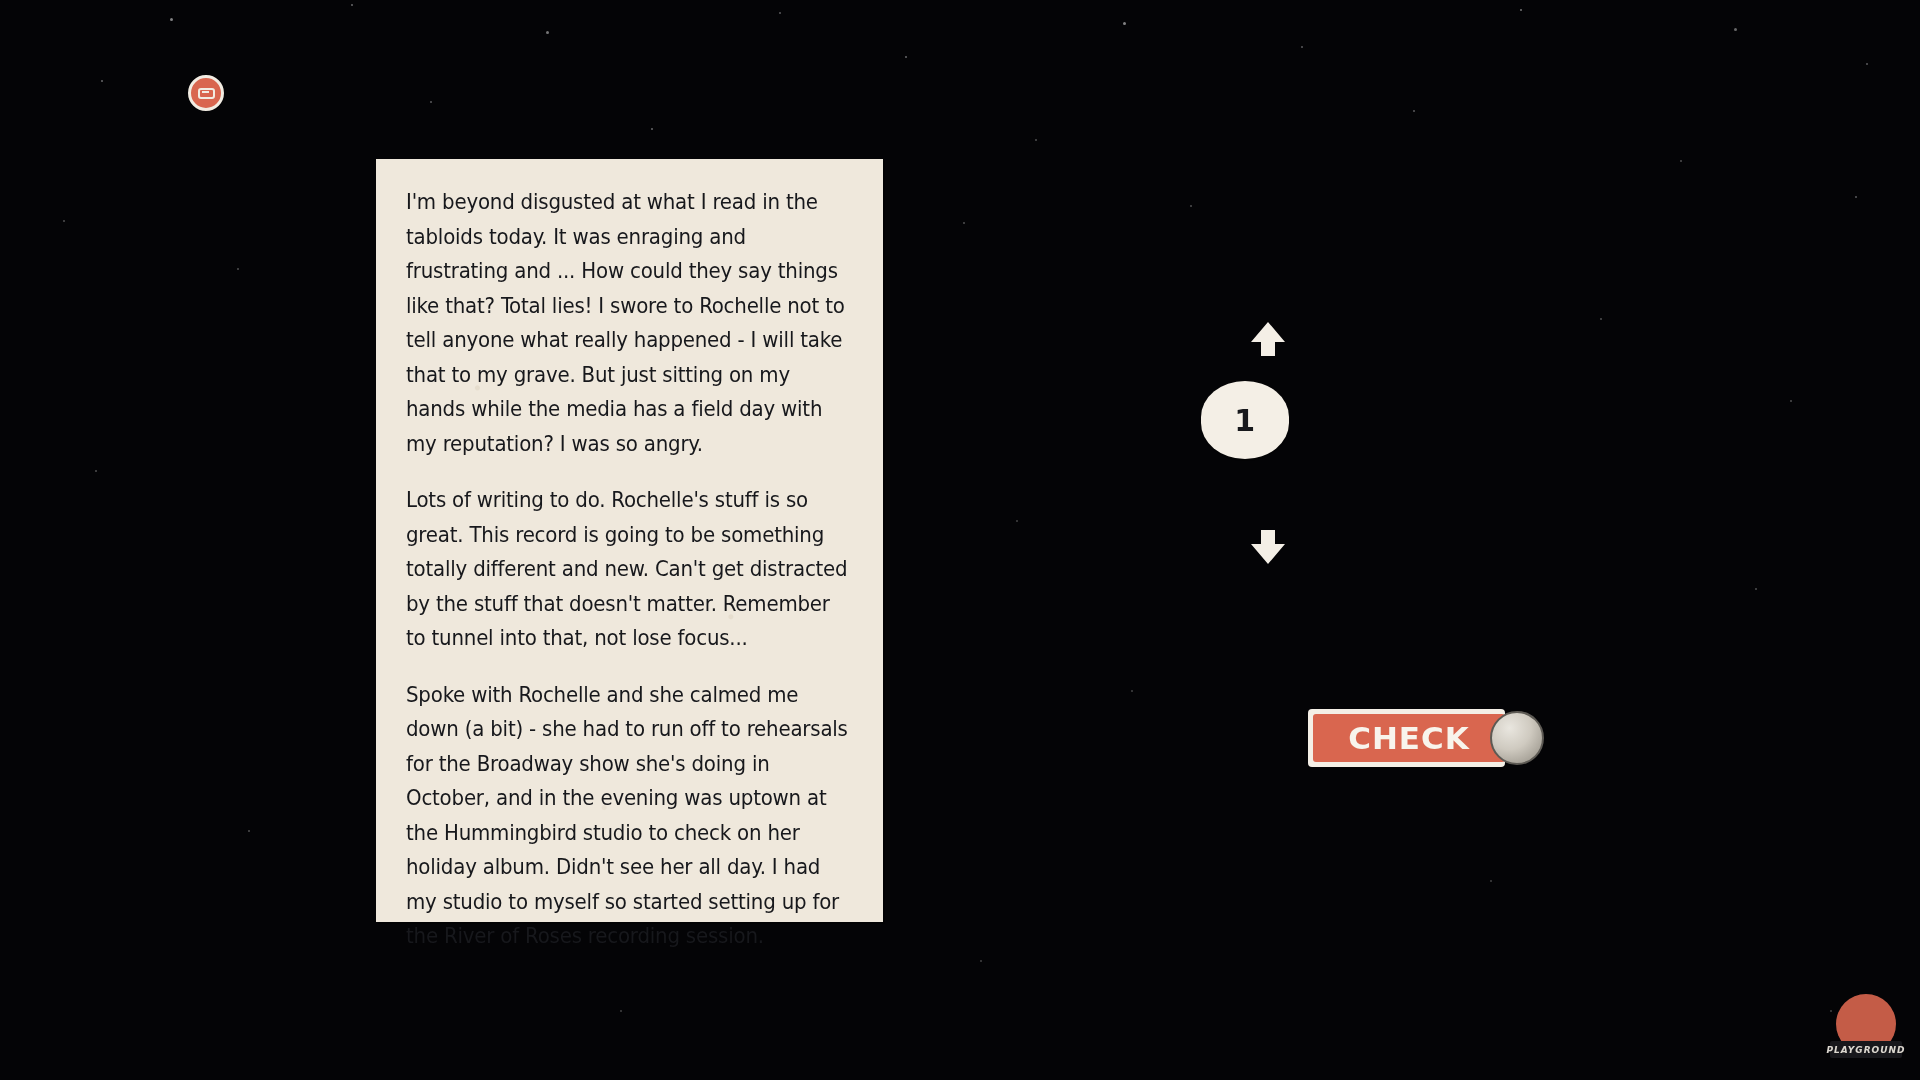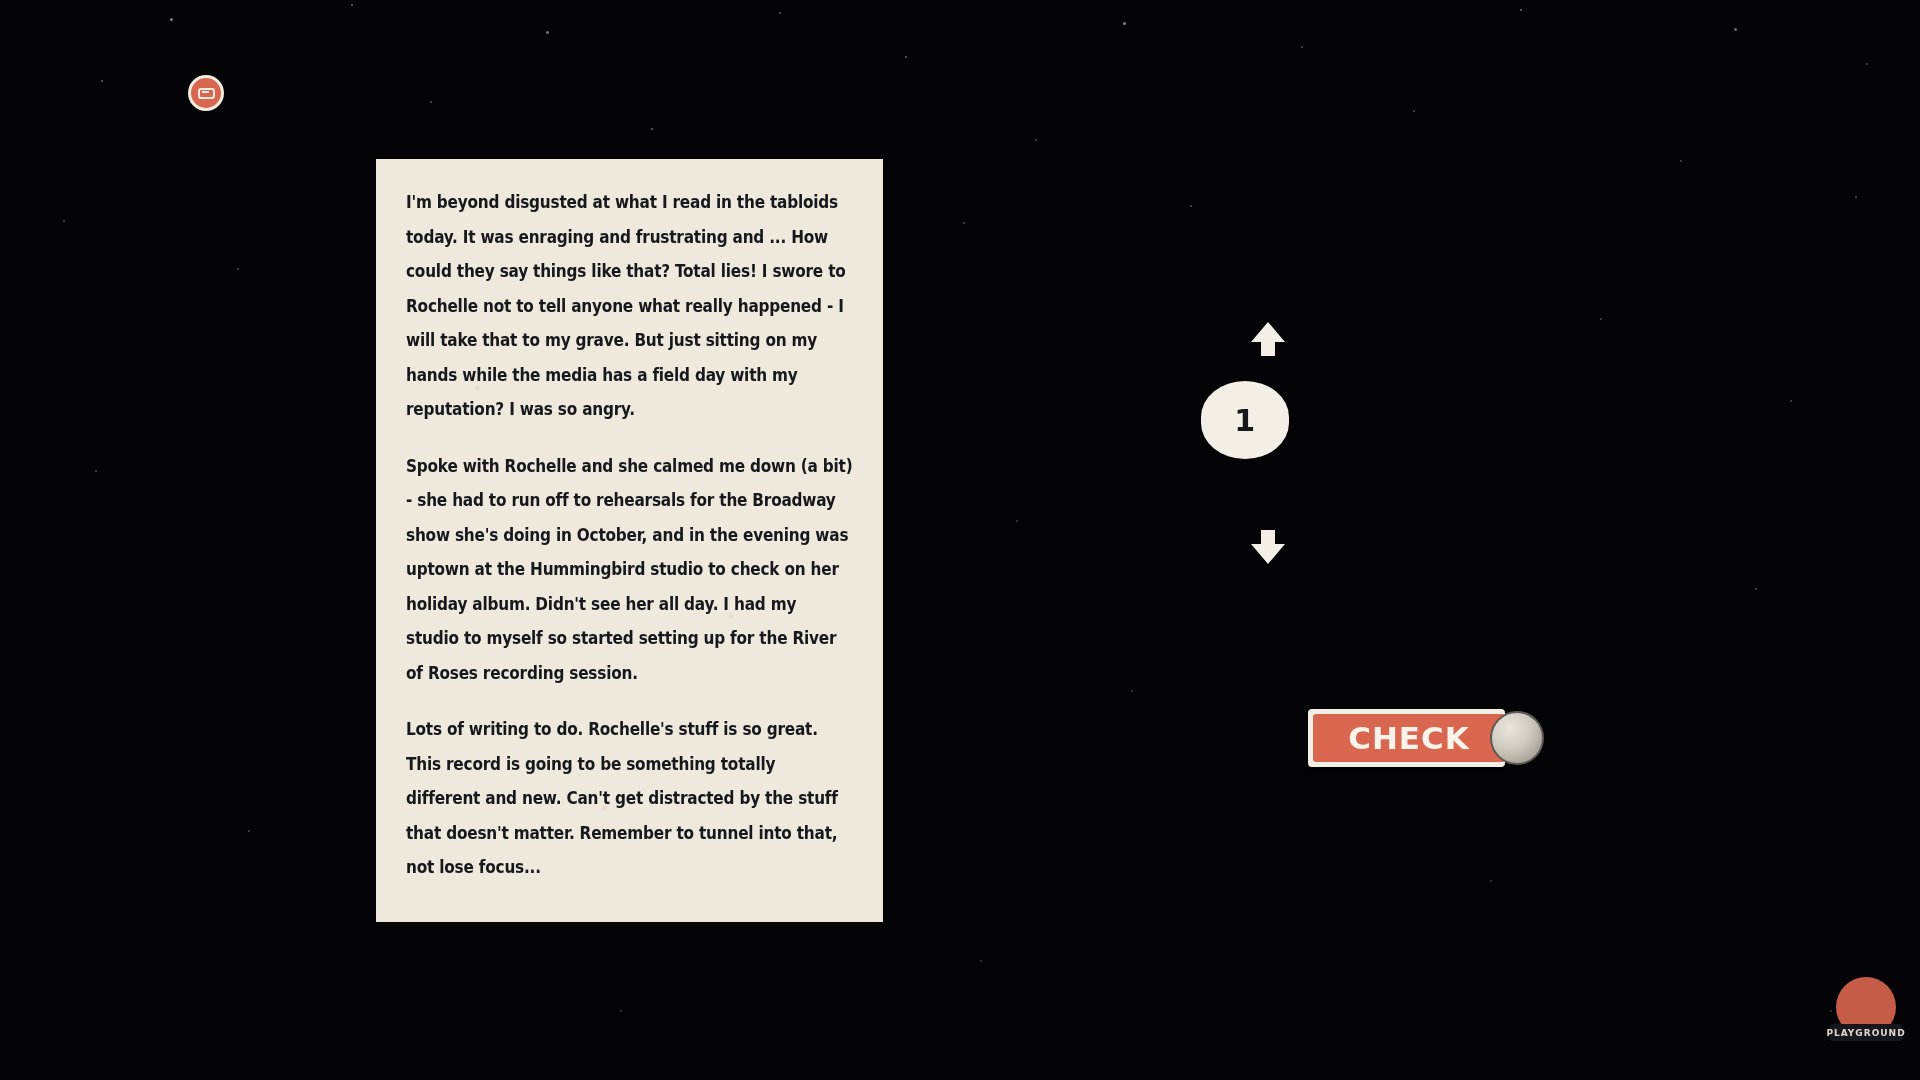--- a/index.html
+++ b/index.html
@@ -74,26 +74,25 @@
     padding: 26px 30px 0 30px;
     box-sizing: border-box;
     background-image:
       radial-gradient(circle at 20% 30%, rgba(200,186,160,0.25) 0 2px, transparent 3px),
       radial-gradient(circle at 70% 60%, rgba(200,186,160,0.22) 0 2px, transparent 3px),
       radial-gradient(circle at 45% 85%, rgba(200,186,160,0.18) 0 2px, transparent 3px);
   }
   .journal p {
     margin: 0 0 22px 0;
     font-family: "DejaVu Sans", sans-serif;
-    font-size: 17px;
+    font-size: 22px;
     line-height: 34.5px;
     color: #17181c;
     letter-spacing: -0.2px;
     font-stretch: condensed;
-    font-weight: bold;
   }
 
   
   .spinners {
     position: absolute;
     left: 1160px;
     top: 320px;
     width: 520px;
     height: 200px;
   }
@@ -177,24 +176,25 @@
     border-radius: 50%;
     background: radial-gradient(circle at 35% 30%, #e9e6df 0%, #cfcac0 45%, #8e897f 100%);
     border: 2px solid #5d5a54;
     box-sizing: border-box;
   }
 
   
   .watermark {
     position: absolute;
     right: 18px;
-    bottom: 31px;
+    bottom: 14px;
     width: 72px;
     height: 72px;
     opacity: 0.9;
+    font-style: italic;
   }
   .watermark .disc {
     position: absolute;
     left: 6px;
     top: 0;
     width: 60px;
     height: 60px;
     border-radius: 50%;
     background: #d9664f;
   }
@@ -255,22 +255,22 @@
     <div class="star" style="left:620px;top:1010px;width:2px;height:2px;opacity:.25"></div>
     <div class="star" style="left:1830px;top:1010px;width:2px;height:2px;opacity:.25"></div>
   </div>
 
   <div class="back-btn">
     <span class="glyph"></span>
   </div>
 
   <div class="journal">
     <p>I'm beyond disgusted at what I read in the tabloids today. It was enraging and frustrating and ... How could they say things like that? Total lies! I swore to Rochelle not to tell anyone what really happened - I will take that to my grave. But just sitting on my hands while the media has a field day with my reputation? I was so angry.</p>
+    <p>Lots of writing to do. Rochelle's stuff is so great. This record is going to be something totally different and new. Can't get distracted by the stuff that doesn't matter. Remember to tunnel into that, not lose focus...</p>
     <p>Spoke with Rochelle and she calmed me down (a bit) - she had to run off to rehearsals for the Broadway show she's doing in October, and in the evening was uptown at the Hummingbird studio to check on her holiday album. Didn't see her all day. I had my studio to myself so started setting up for the River of Roses recording session.</p>
-    <p>Lots of writing to do. Rochelle's stuff is so great. This record is going to be something totally different and new. Can't get distracted by the stuff that doesn't matter. Remember to tunnel into that, not lose focus...</p>
   </div>
 
   <div class="spinners">
 
     <div class="spinner day">
       <span class="arrow">
         <svg width="46" height="46" viewBox="0 0 46 46">
             <path d="M23 2 L40 22 L30 22 L30 36 L16 36 L16 22 L6 22 Z" fill="#f4efe6"></path>
           </svg>
       </span>

